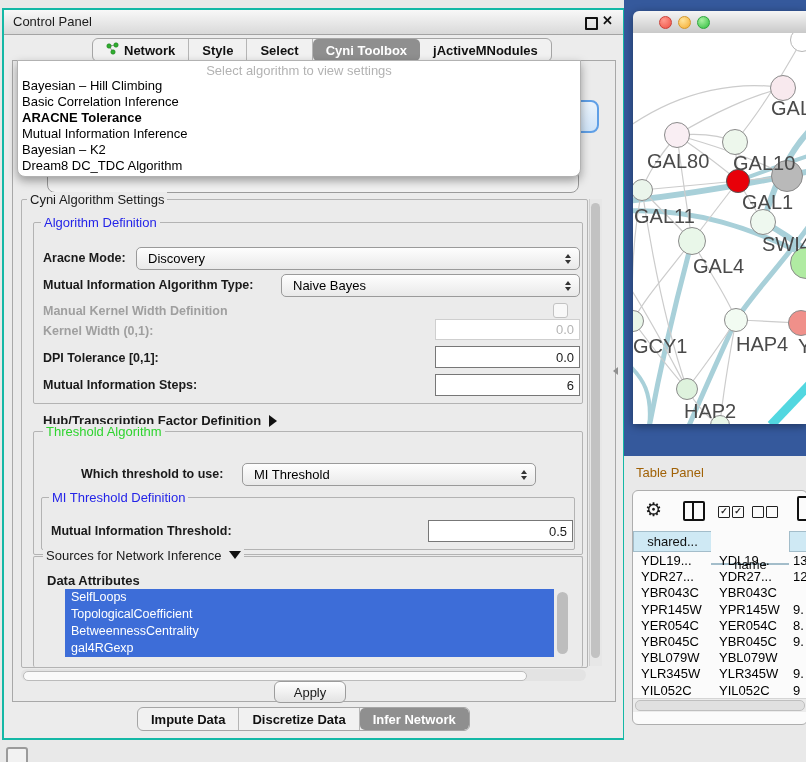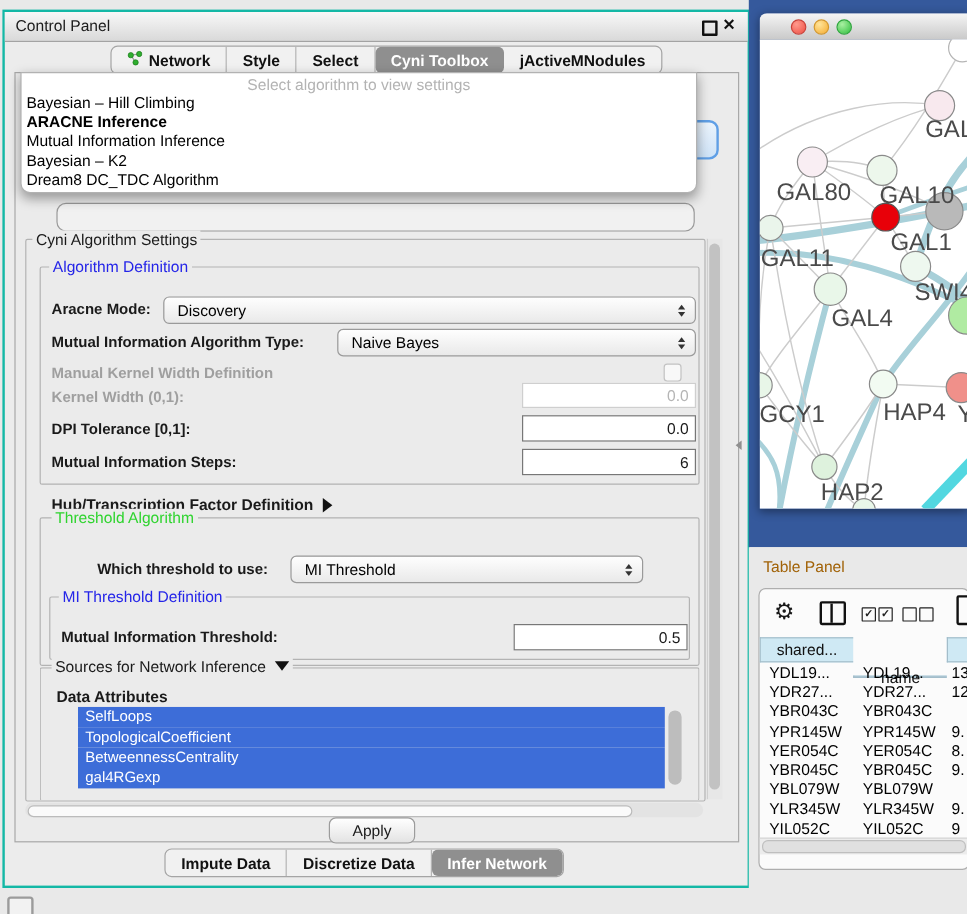--- a/index.html
+++ b/index.html
@@ -246,21 +246,22 @@
       <div id="v-scroll-track" class="abs"></div>
       <div id="v-scroll-thumb" class="abs"></div>
       <div id="h-scroll-track" class="abs"></div>
       <div id="h-scroll-thumb" class="abs"></div>
       <div id="apply-button" class="abs">Apply</div>
 
       <div id="algo-dropdown" class="abs">
         <span id="dd-placeholder">Select algorithm to view settings</span>
         <div id="dd-options">
             <div class="dd-opt">Bayesian – Hill Climbing</div>
-            <div class="dd-opt bold">ARACNE Inference</div>
+            <div class="dd-opt">Basic Correlation Inference</div>
+            <div class="dd-opt bold">ARACNE Tolerance</div>
             <div class="dd-opt">Mutual Information Inference</div>
             <div class="dd-opt">Bayesian – K2</div>
             <div class="dd-opt">Dream8 DC_TDC Algorithm</div>
           </div>
       </div>
     </div>
 
     <div id="bottom-tabs" class="abs tabstrip">
         <div class="tab">
           <span>Impute Data</span>

